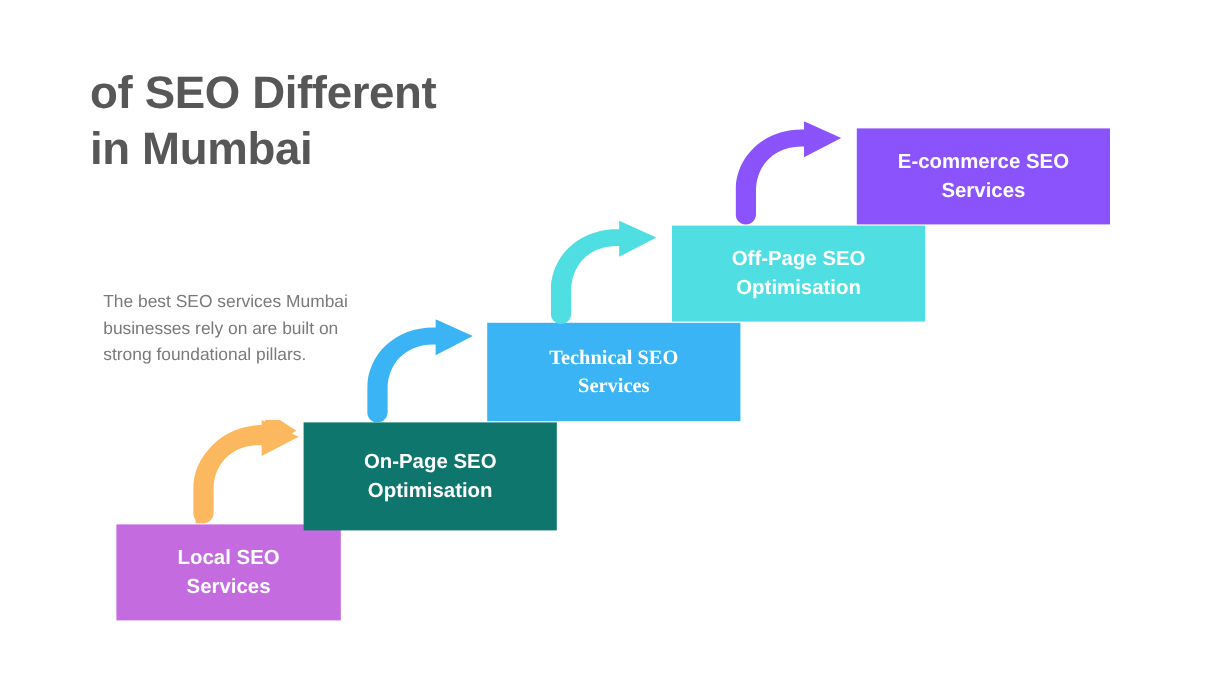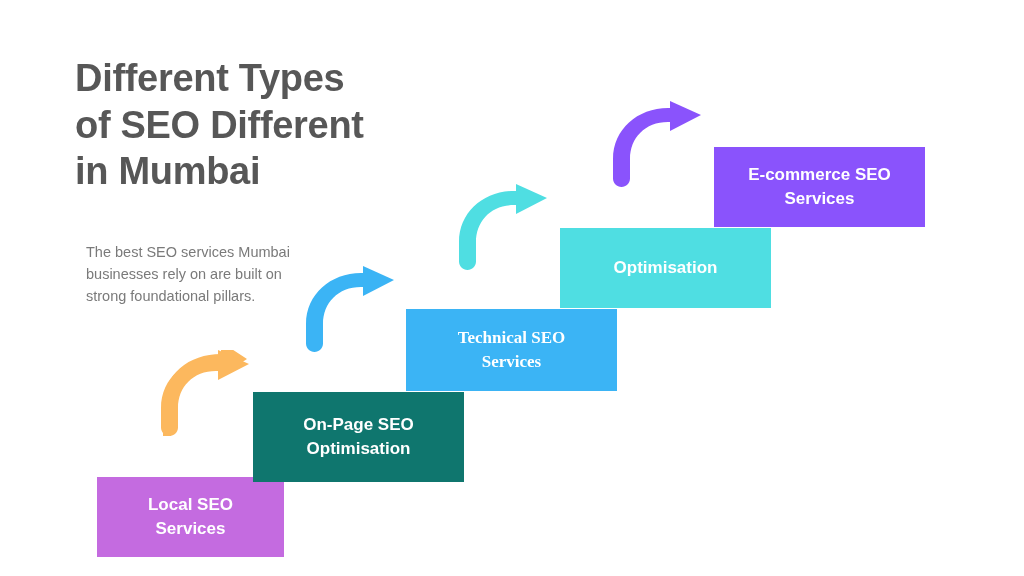--- a/index.html
+++ b/index.html
@@ -50,21 +50,20 @@
     display: flex;
     align-items: center;
     justify-content: center;
     text-align: center;
     color: #ffffff;
     font-weight: bold;
     font-size: 17px;
     line-height: 1.42;
     box-sizing: border-box;
     padding: 4px 22px;
-    margin-top: 40px;
   }
   .step-label { display: block; }
 
   .box-local      { left: 97px;  top: 437px; width: 187px; height: 80px; background: #c46be0; }
   .box-onpage     { left: 253px; top: 352px; width: 211px; height: 90px; background: #0f766e; }
   .box-technical  { left: 406px; top: 269px; width: 211px; height: 82px; background: #3bb4f5; font-family: Liberation Serif, serif; }
   .box-offpage    { left: 560px; top: 188px; width: 211px; height: 80px; background: #4fdee2; }
   .box-ecommerce  { left: 714px; top: 107px; width: 211px; height: 80px; background: #8a53fc; }
 
   
@@ -79,21 +78,20 @@
   .arrow-2 { left: 306px; top: 266px; }
   .arrow-3 { left: 459px; top: 184px; }
   .arrow-4 { left: 613px; top: 101px; }
 </style>
 </head>
 <body>
 
 <div id="infographic">
 
   <div class="heading">
-    <span class="heading-line">Different Types</span>
     <span class="heading-line">of SEO Different</span>
     <span class="heading-line">in Mumbai</span>
   </div>
 
   <p class="subtext">The best SEO services Mumbai businesses rely on are built on strong foundational pillars.</p>
 
   <div class="step-box box-local">
     <span>
       <span class="step-label">Local SEO</span>
       <span class="step-label">Services</span>
@@ -131,20 +129,21 @@
 
   <div class="arrow arrow-3">
     <svg viewBox="0 0 90 88" xmlns="http://www.w3.org/2000/svg" aria-hidden="true">
       <path d="M8.5 86 C3.8 86 0 82.2 0 77.5 L0 58 C0 28.5 24.5 7 55 7 L62 7 L62 21 L55 21 C32 21 17 37 17 58 L17 77.5 C17 82.2 13.2 86 8.5 86 Z" fill="#4fdee2"></path>
       <path d="M57 0 L88 14 L57 30 Z" fill="#4fdee2"></path>
     </svg>
   </div>
 
   <div class="step-box box-offpage">
     <span>
+      <span class="step-label">Off-Page SEO</span>
       <span class="step-label">Optimisation</span>
     </span>
   </div>
 
   <div class="arrow arrow-4">
     <svg viewBox="0 0 90 88" xmlns="http://www.w3.org/2000/svg" aria-hidden="true">
       <path d="M8.5 86 C3.8 86 0 82.2 0 77.5 L0 58 C0 28.5 24.5 7 55 7 L62 7 L62 21 L55 21 C32 21 17 37 17 58 L17 77.5 C17 82.2 13.2 86 8.5 86 Z" fill="#8a53fc"></path>
       <path d="M57 0 L88 14 L57 30 Z" fill="#8a53fc"></path>
     </svg>
   </div>

